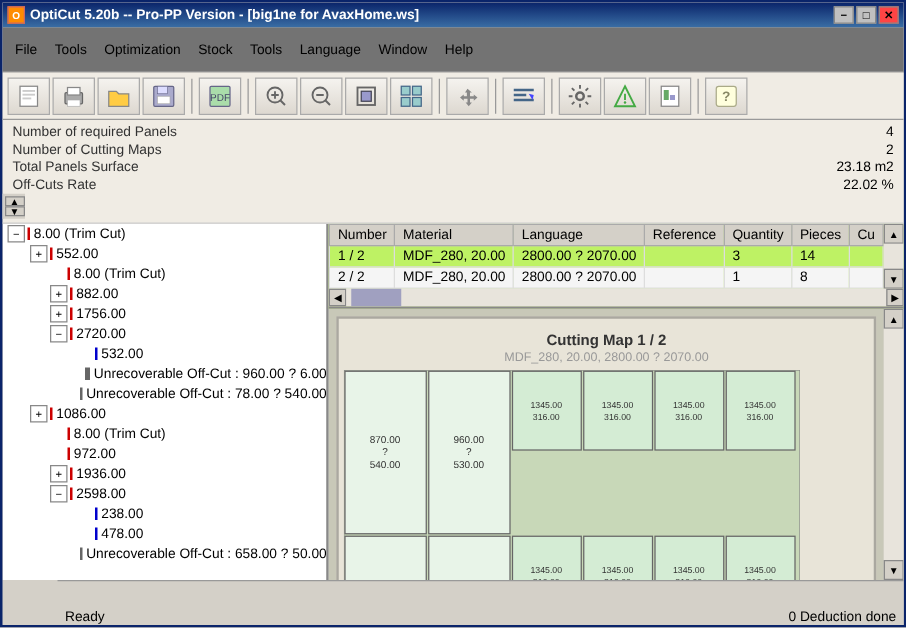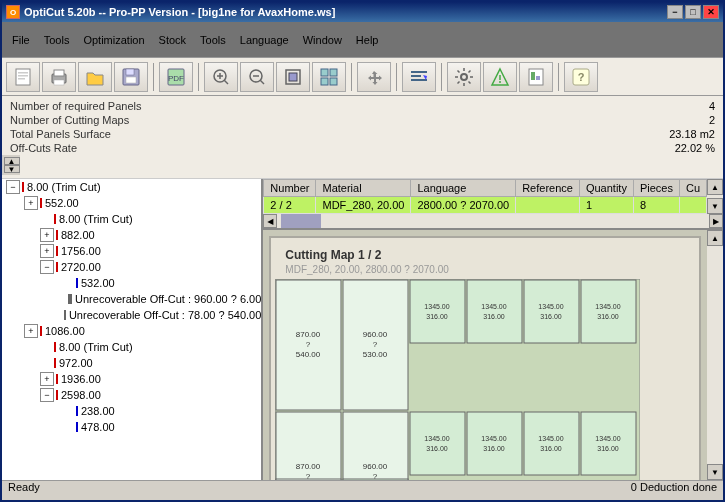--- a/index.html
+++ b/index.html
@@ -124,26 +124,27 @@
     .cutting-map-subtitle {
       font-size: 10px;
       color: #999;
       padding: 0 10px 4px;
     }
     
     
     .status-bar {
       background: #d4d0c8;
       border-top: 1px solid #999;
-      height: 20px;
-      display: flex;
-      align-items: flex-start;
+      height: 36px;
+      display: flex;
+      align-items: flex-end;
       padding: 0 6px;
       font-size: 11px;
       justify-content: space-between;
+      margin-left: 44px;
     }
     .scroll-arrow {
       width: 16px; height: 8px;
       background: #d4d0c8;
       border: 1px solid #888;
       display: flex; align-items: center; justify-content: center;
       font-size: 8px; cursor: pointer;
     }
 
     
@@ -475,20 +476,25 @@
       </div>
       <div class="tree-item" style="padding-left:60px">
         <span style="display:inline-block;width:14px"></span>
         <span style="width:2px;height:10px;background:#00c;display:inline-block;margin-right:3px"></span>
         <span>238.00</span>
       </div>
       <div class="tree-item" style="padding-left:60px">
         <span style="display:inline-block;width:14px"></span>
         <span style="width:2px;height:10px;background:#00c;display:inline-block;margin-right:3px"></span>
         <span>478.00</span>
+      </div>
+      <div class="tree-item" style="padding-left:60px">
+        <span style="display:inline-block;width:14px"></span>
+        <span style="width:10px;height:10px;background:#666;display:inline-block;margin-right:3px"></span>
+        <span>Unrecoverable Off-Cut : 658.00 ? 50.00</span>
       </div>
     </div>
 
     <div class="right-side">
 
       <div class="table-panel">
         <div style="display:flex; overflow:hidden;">
           <div style="flex:1; overflow:hidden;">
             <table class="data-table">
               <thead>
@@ -496,20 +502,29 @@
                   <th>Number</th>
                   <th>Material</th>
                   <th>Language</th>
                   <th>Reference</th>
                   <th>Quantity</th>
                   <th>Pieces</th>
                   <th>Cu</th>
                 </tr>
               </thead>
               <tbody id="table-body">
+              <tr>
+                    <td>1 / 2</td>
+                    <td>MDF_280, 20.00</td>
+                    <td>2800.00 ? 2070.00</td>
+                    <td></td>
+                    <td>3</td>
+                    <td>14</td>
+                    <td></td>
+                  </tr>
                   <tr>
                     <td>2 / 2</td>
                     <td>MDF_280, 20.00</td>
                     <td>2800.00 ? 2070.00</td>
                     <td></td>
                     <td>1</td>
                     <td>8</td>
                     <td></td>
                   </tr>
                 </tbody>
@@ -524,21 +539,21 @@
         <div class="h-scrollbar">
           <div class="h-scroll-btn">◀</div>
           <div class="h-scroll-track">
             <div style="width:40px;height:14px;background:#a0a0c0;margin-left:4px;"></div>
           </div>
           <div class="h-scroll-btn">▶</div>
         </div>
       </div>
 
       <div style="flex:1; background:#c8c8b8; overflow:hidden; position:relative; display:flex;">
-        <div style="flex:1; padding:6px 0 4px 6px; overflow:hidden;">
+        <div style="flex:1; padding:6px 0 4px 6px; overflow:hidden;text-align:center;">
           <div style="background:#e8e4d8; border:2px solid #aaa8a0; padding:4px; margin-right:6px;">
             <div class="cutting-map-title">Cutting Map 1 / 2</div>
             <div class="cutting-map-subtitle">MDF_280, 20.00, 2800.00 ? 2070.00</div>
 
             <div style="position:relative; overflow:hidden;">
               <svg width="365" height="268" viewBox="0 0 365 268" style="display:block;">
 
                 <rect x="0" y="0" width="365" height="268" fill="#c8d8b8" stroke="#888" stroke-width="1"></rect>
 
                 <rect x="1" y="1" width="65" height="130" fill="#e8f4e8" stroke="#666" stroke-width="1"></rect>

